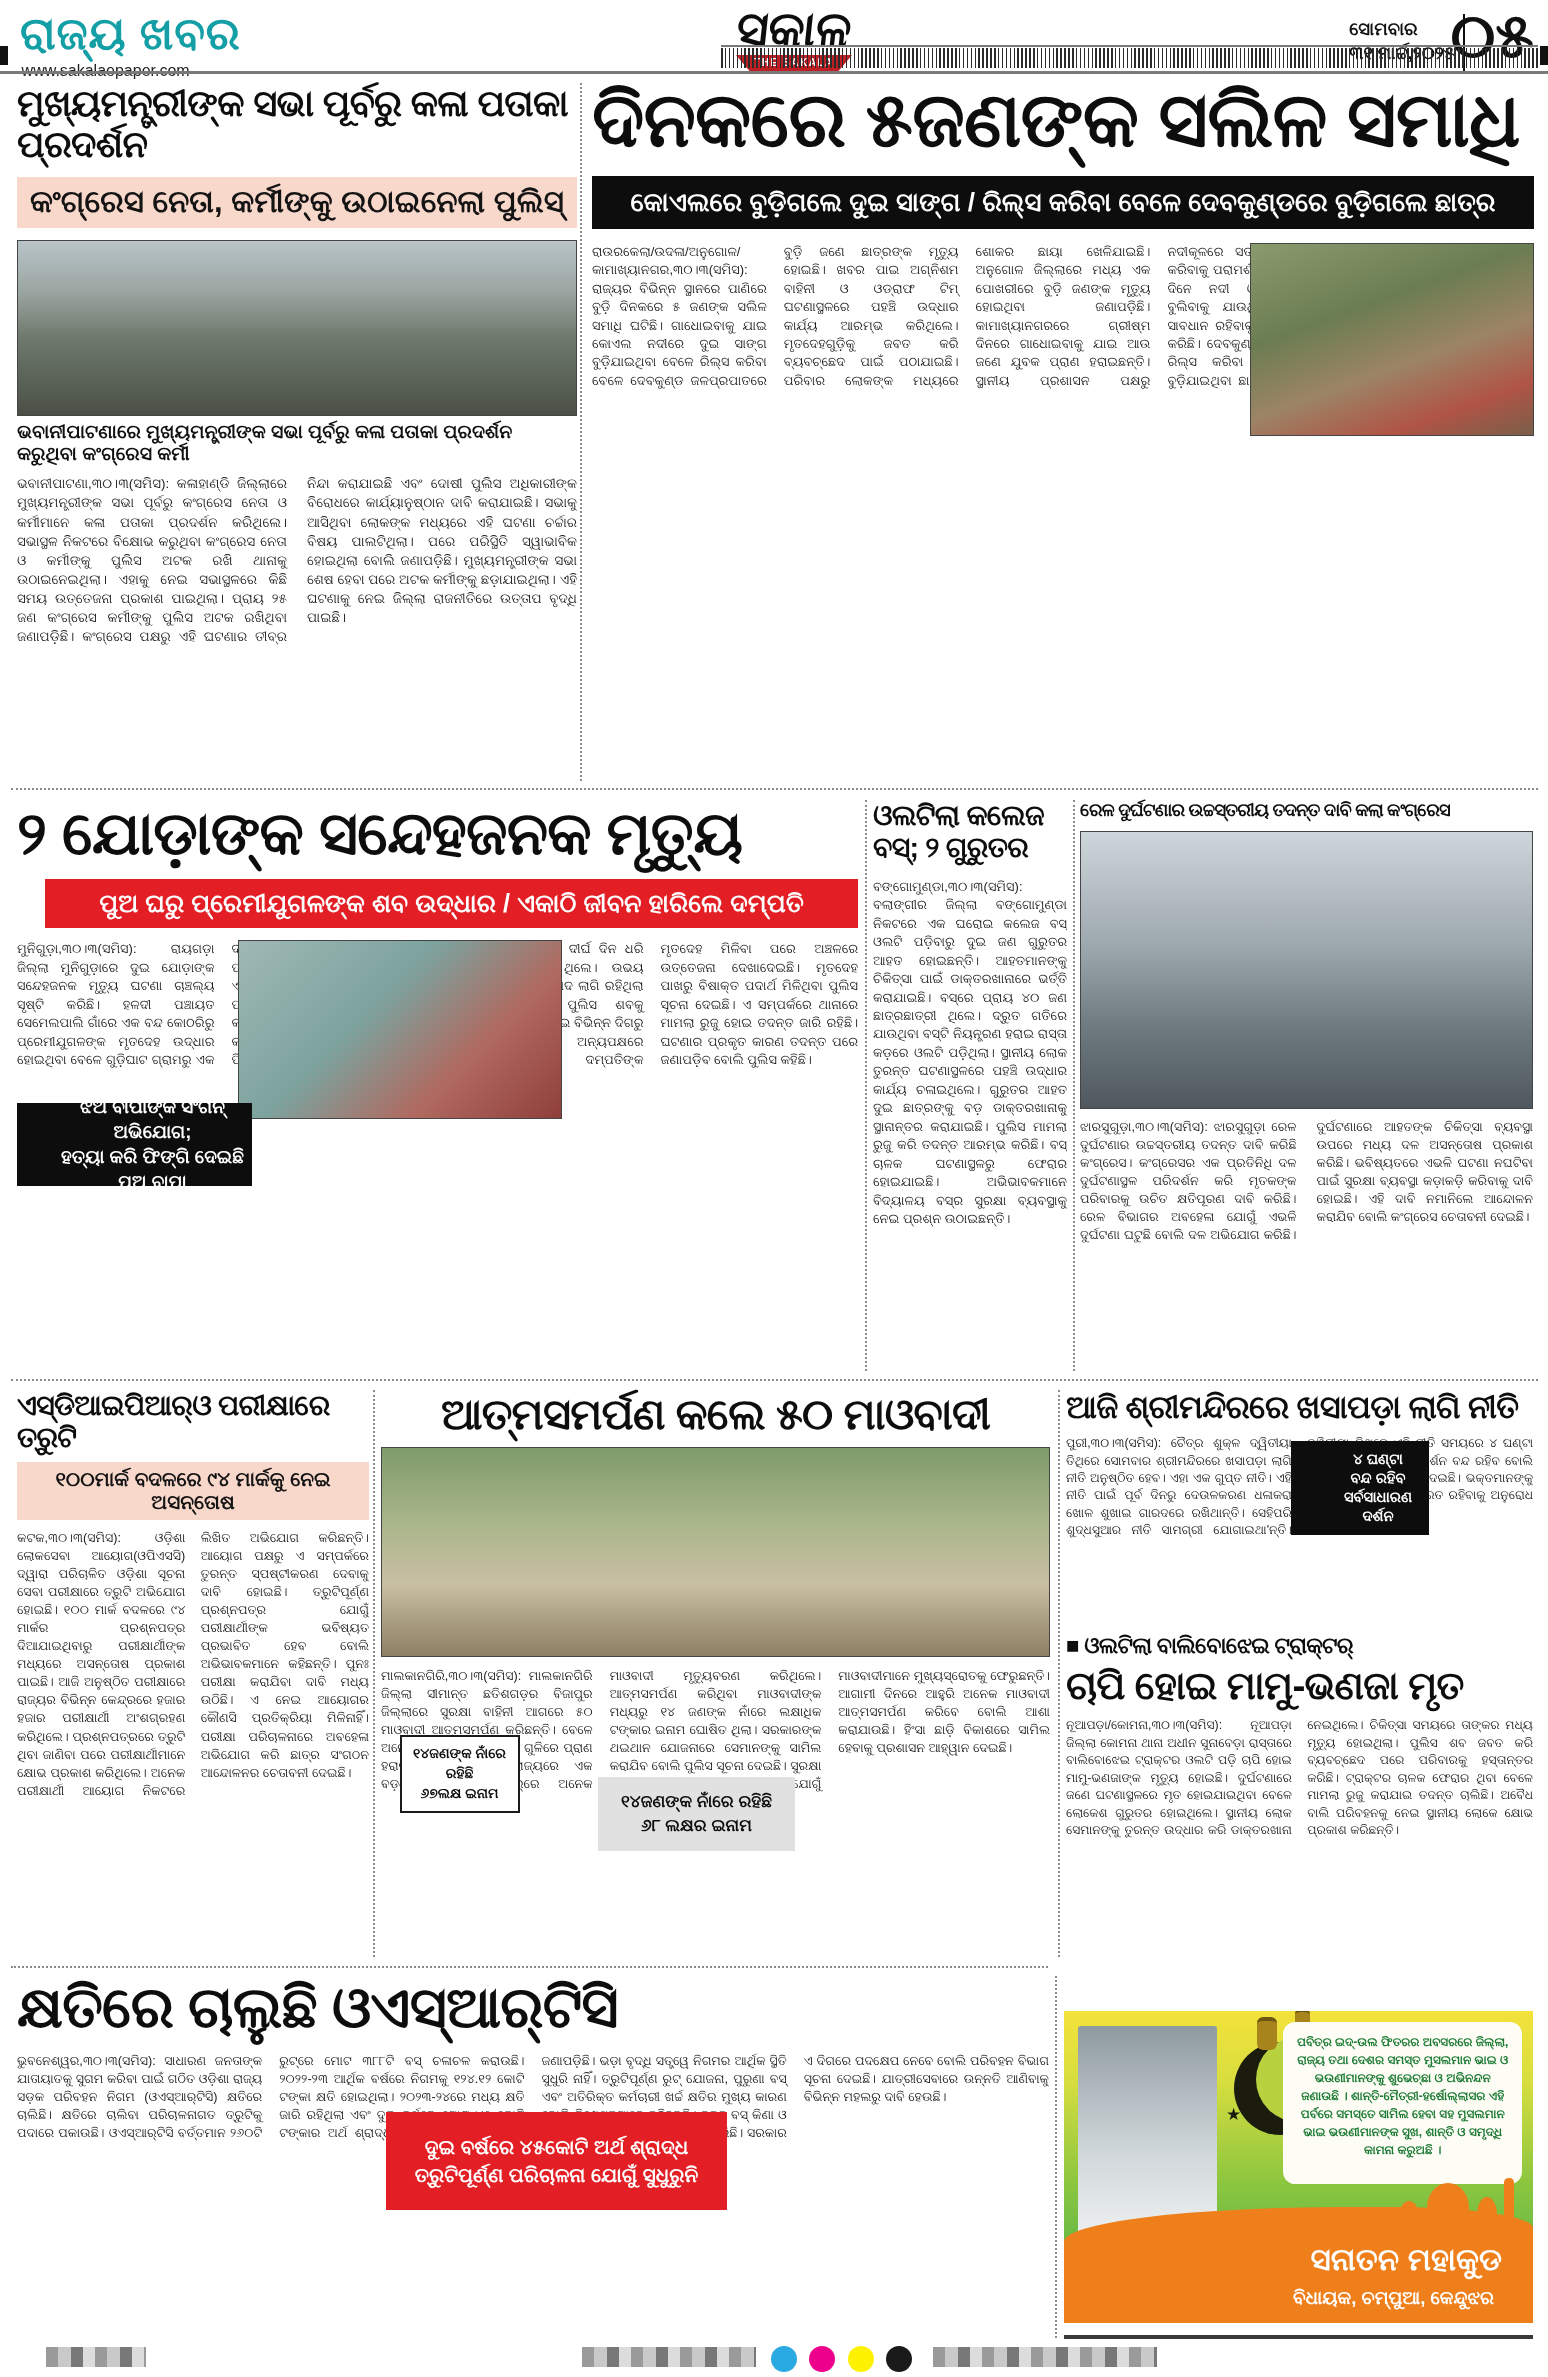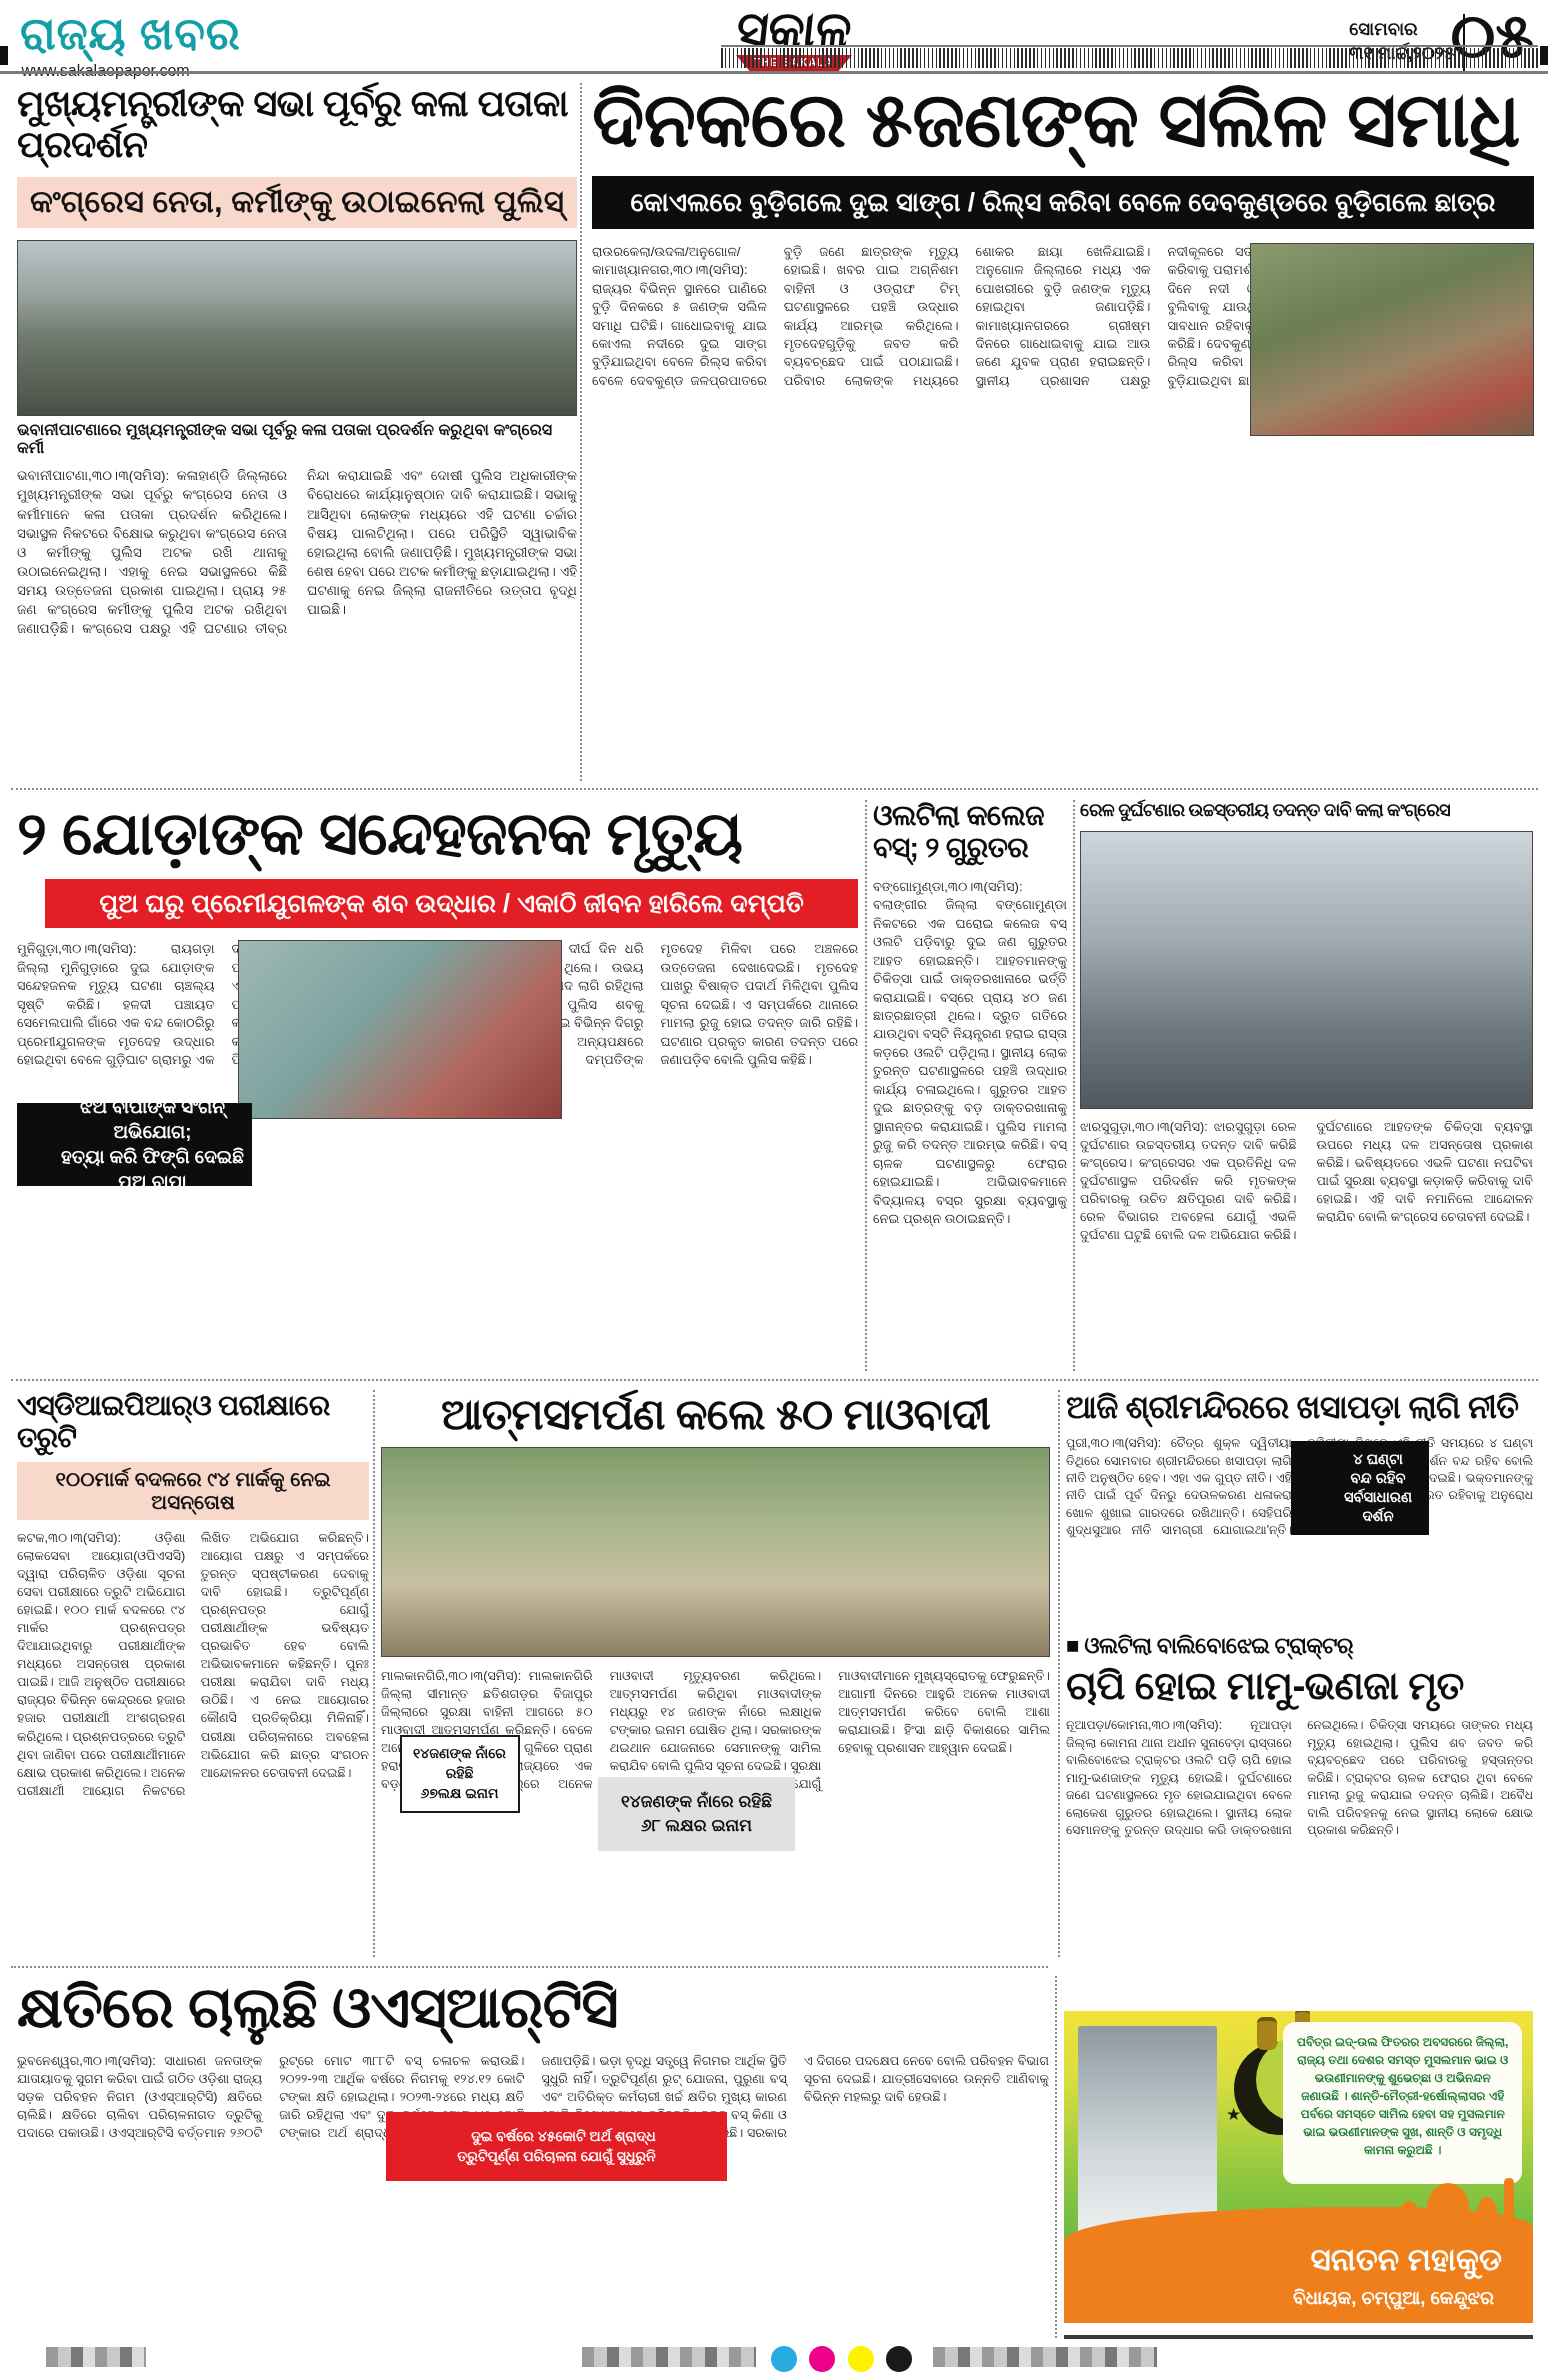--- a/index.html
+++ b/index.html
@@ -24,21 +24,21 @@
   .regmark{position:absolute;width:7.7px;height:18.5px;background:#111;top:46px;}
 
   
   .article{position:absolute;}
   .hl{font-weight:900;color:#0d0d0d;line-height:1.12;letter-spacing:-0.8px;}
   .subpink{background:#f9d8cc;color:#141414;font-weight:900;text-align:center;padding:7.7px 4.6px;}
   .barblack{background:#0d0d0d;color:#fff;font-weight:900;text-align:center;padding:10.8px 6.2px;}
   .barred{background:#e31e24;color:#fff;font-weight:900;text-align:center;padding:9.3px 6.2px;}
   .body-cols{column-gap:20px;font-size:13.5px;line-height:1.42;text-align:justify;color:#1c1c1c;position:relative;overflow:hidden;}
   .photo{border:0.8px solid #444;box-sizing:border-box;}
-  .caption{font-size:16px;font-weight:700;margin-top:4.6px;color:#111;}
+  .caption{font-size:19px;font-weight:700;margin-top:4.6px;color:#111;}
   .boxblack{background:#0d0d0d;color:#fff;font-weight:900;text-align:center;display:flex;align-items:center;justify-content:center;white-space:pre-line;padding-left:36px;}
   .boxgray{background:#e1e1e1;color:#0d0d0d;font-weight:900;text-align:center;display:flex;align-items:center;justify-content:center;white-space:pre-line;}
   .boxwhite{background:#fff;border:2.3px solid #1a1a1a;color:#0d0d0d;font-weight:900;text-align:center;display:flex;align-items:center;justify-content:center;white-space:pre-line;}
   .boxred{background:#e31e24;color:#fff;font-weight:900;text-align:center;display:flex;align-items:center;justify-content:center;white-space:pre-line;}
   .vdot{position:absolute;border-left:2.3px dotted #8a8a8a;width:0;}
   .hdot{position:absolute;border-top:2.3px dotted #8a8a8a;height:0;}
 
   
   .gsbar{position:absolute;height:20px;top:2347px;
     background:repeating-linear-gradient(90deg,#9a9a9a 0 12.3px,#c9c9c9 12.3px 25px,#787878 25px 37px,#dcdcdc 37px 49px);}
@@ -176,21 +176,21 @@
     <div class="hl" style="font-size:39px;margin-top:6.2px;">ଚାପି ହୋଇ ମାମୁ-ଭଣଜା ମୃତ</div>
     <div class="body-cols" style="margin-top:9.3px;height:231px;column-count:2;column-gap:15.4px;font-size:12.3px;">ନୂଆପଡ଼ା/କୋମନା,୩୦।୩(ସମିସ): ନୂଆପଡ଼ା ଜିଲ୍ଲା କୋମନା ଥାନା ଅଧୀନ ସୁନାବେଡ଼ା ରାସ୍ତାରେ ବାଲିବୋଝେଇ ଟ୍ରାକ୍ଟର ଓଲଟି ପଡ଼ି ଚାପି ହୋଇ ମାମୁ-ଭଣଜାଙ୍କ ମୃତ୍ୟୁ ହୋଇଛି। ଦୁର୍ଘଟଣାରେ ଜଣେ ଘଟଣାସ୍ଥଳରେ ମୃତ ହୋଇଯାଇଥିବା ବେଳେ ଲୋକେଶ ଗୁରୁତର ହୋଇଥିଲେ। ସ୍ଥାନୀୟ ଲୋକ ସେମାନଙ୍କୁ ତୁରନ୍ତ ଉଦ୍ଧାର କରି ଡାକ୍ତରଖାନା ନେଇଥିଲେ। ଚିକିତ୍ସା ସମୟରେ ତାଙ୍କର ମଧ୍ୟ ମୃତ୍ୟୁ ହୋଇଥିଲା। ପୁଲିସ ଶବ ଜବତ କରି ବ୍ୟବଚ୍ଛେଦ ପରେ ପରିବାରକୁ ହସ୍ତାନ୍ତର କରିଛି। ଟ୍ରାକ୍ଟର ଚାଳକ ଫେରାର ଥିବା ବେଳେ ମାମଲା ରୁଜୁ କରାଯାଇ ତଦନ୍ତ ଚାଲିଛି। ଅବୈଧ ବାଲି ପରିବହନକୁ ନେଇ ସ୍ଥାନୀୟ ଲୋକେ କ୍ଷୋଭ ପ୍ରକାଶ କରିଛନ୍ତି।</div>
   </div>
 
   <div class="hdot" style="left:10.8px;top:1966px;width:1037px;"></div>
 
   <div class="article" style="left:17px;top:1976px;width:1032px;">
     <div class="hl" style="font-size:57px;">କ୍ଷତିରେ ଚାଲୁଛି ଓଏସ୍‌ଆର୍‌ଟିସି</div>
     <div style="position:relative;margin-top:12.3px;height:278px;">
       <div class="body-cols" style="height:278px;column-count:4;column-gap:17px;font-size:12.7px;">ଭୁବନେଶ୍ୱର,୩୦।୩(ସମିସ): ସାଧାରଣ ଜନତାଙ୍କ ଯାତାୟାତକୁ ସୁଗମ କରିବା ପାଇଁ ଗଠିତ ଓଡ଼ିଶା ରାଜ୍ୟ ସଡ଼କ ପରିବହନ ନିଗମ (ଓଏସ୍‌ଆର୍‌ଟିସି) କ୍ଷତିରେ ଚାଲିଛି। କ୍ଷତିରେ ଚାଲିବା ପରିଚାଳନାଗତ ତ୍ରୁଟିକୁ ପଦାରେ ପକାଉଛି। ଓଏସ୍‌ଆର୍‌ଟିସି ବର୍ତ୍ତମାନ ୨୬୦ଟି ରୁଟ୍‌ରେ ମୋଟ ୩୮୮ଟି ବସ୍ ଚଳାଚଳ କରାଉଛି। ୨୦୨୨-୨୩ ଆର୍ଥିକ ବର୍ଷରେ ନିଗମକୁ ୧୨୪.୧୨ କୋଟି ଟଙ୍କା କ୍ଷତି ହୋଇଥିଲା। ୨୦୨୩-୨୪ରେ ମଧ୍ୟ କ୍ଷତି ଜାରି ରହିଥିଲା ଏବଂ ଦୁଇ ବର୍ଷରେ ମୋଟ ୪୫ କୋଟି ଟଙ୍କାର ଅର୍ଥ ଶ୍ରାଦ୍ଧ ହୋଇଛି ବୋଲି ରିପୋର୍ଟରୁ ଜଣାପଡ଼ିଛି। ଭଡ଼ା ବୃଦ୍ଧି ସତ୍ତ୍ୱେ ନିଗମର ଆର୍ଥିକ ସ୍ଥିତି ସୁଧୁରି ନାହିଁ। ତ୍ରୁଟିପୂର୍ଣ୍ଣ ରୁଟ୍ ଯୋଜନା, ପୁରୁଣା ବସ୍ ଏବଂ ଅତିରିକ୍ତ କର୍ମଚାରୀ ଖର୍ଚ୍ଚ କ୍ଷତିର ମୁଖ୍ୟ କାରଣ ବୋଲି ବିଶେଷଜ୍ଞମାନେ କହିଛନ୍ତି। ନୂତନ ବସ୍ କିଣା ଓ ରୁଟ୍ ସଂସ୍କାର ପାଇଁ ନିଗମ ଯୋଜନା କରିଛି। ସରକାର ଏ ଦିଗରେ ପଦକ୍ଷେପ ନେବେ ବୋଲି ପରିବହନ ବିଭାଗ ସୂଚନା ଦେଇଛି। ଯାତ୍ରୀସେବାରେ ଉନ୍ନତି ଆଣିବାକୁ ବିଭିନ୍ନ ମହଲରୁ ଦାବି ହେଉଛି।</div>
-      <div class="boxred" style="position:absolute;left:369px;top:60px;width:341px;height:69px;font-size:14px;line-height:1.4;text-align:right;">ଦୁଇ ବର୍ଷରେ ୪୫କୋଟି ଅର୍ଥ ଶ୍ରାଦ୍ଧ
+      <div class="boxred" style="position:absolute;left:369px;top:60px;width:341px;height:98px;font-size:20px;line-height:1.4;">ଦୁଇ ବର୍ଷରେ ୪୫କୋଟି ଅର୍ଥ ଶ୍ରାଦ୍ଧ
 ତ୍ରୁଟିପୂର୍ଣ୍ଣ ପରିଚାଳନା ଯୋଗୁଁ ସୁଧୁରୁନି</div>
     </div>
   </div>
 
   <div class="vdot" style="left:1055px;top:1976px;height:362px;"></div>
 
   <div class="ad">
     <div class="ad-portrait"></div>
     <div class="crescent"></div>
     <span class="star" style="left:266px;top:28px;">★</span>

